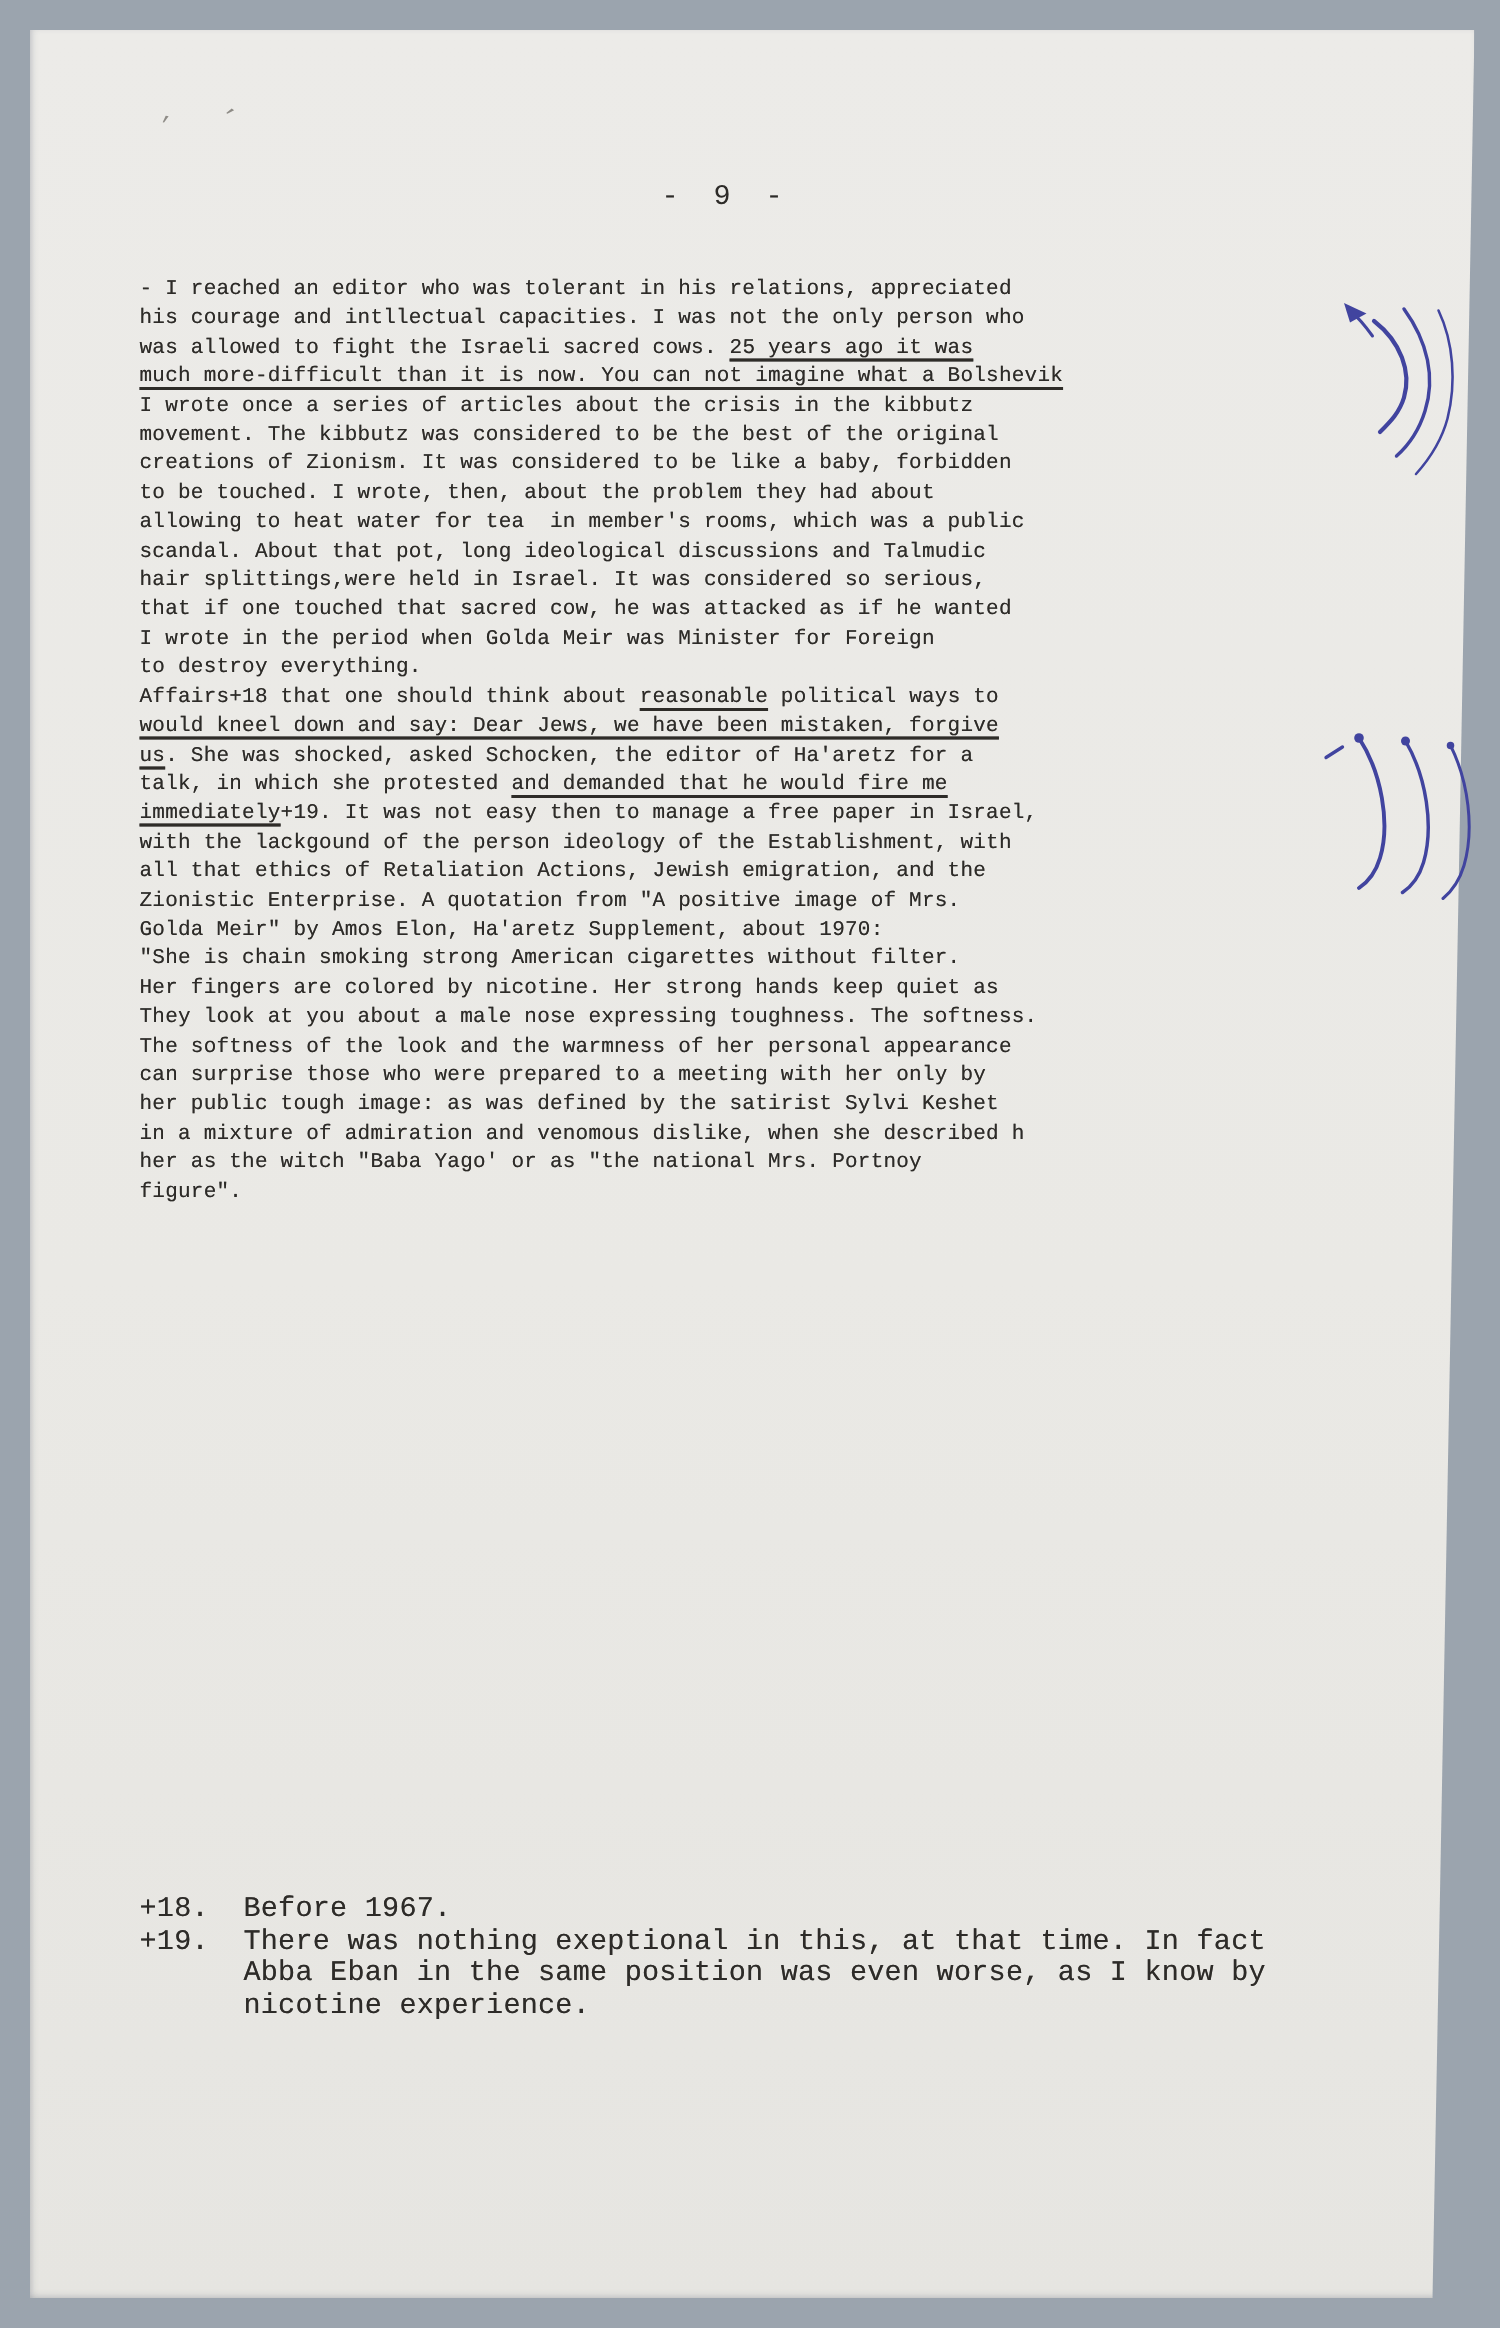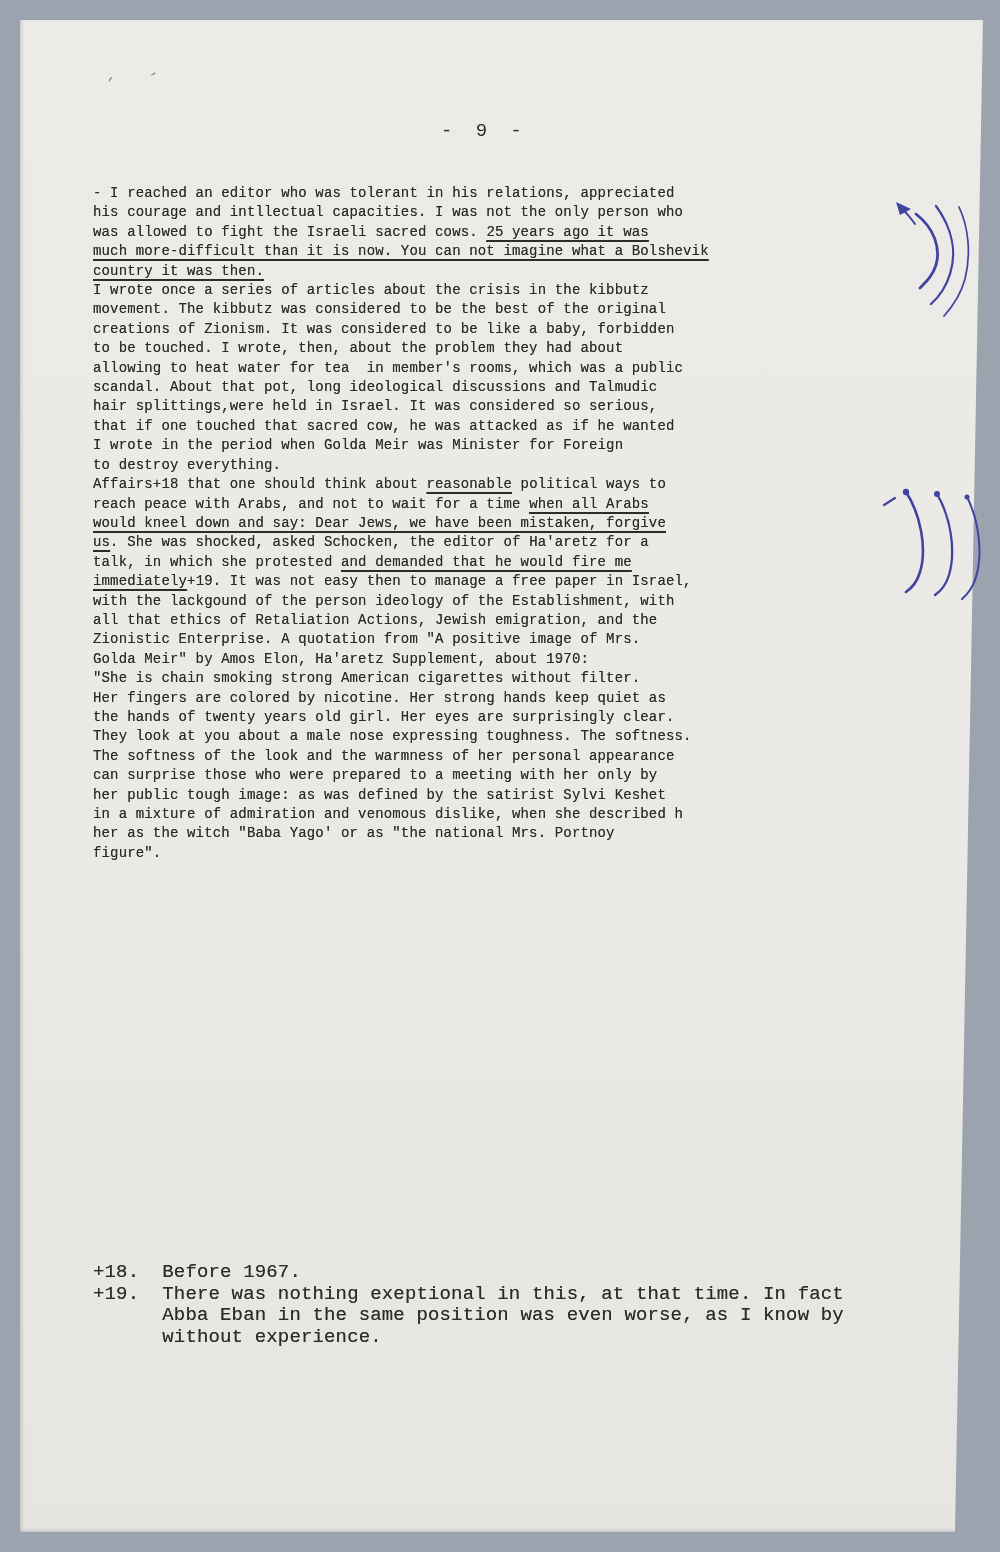--- a/index.html
+++ b/index.html
@@ -59,58 +59,55 @@
   <span class="speck s1">’</span>
   <span class="speck s2">’</span>
 
   <div class="pagenum">-  9  -</div>
 
   <div class="body-text">
       <div class="line">- I reached an editor who was tolerant in his relations, appreciated</div>
       <div class="line">his courage and intllectual capacities. I was not the only person who</div>
       <div class="line">was allowed to fight the Israeli sacred cows. <span class="u">25 years ago it was</span></div>
       <div class="line"><span class="u">much more-difficult than it is now. You can not imagine what a Bolshevik</span></div>
-      <div class="line"><span class="u">country it was then.</span></div>
       <div class="line">I wrote once a series of articles about the crisis in the kibbutz</div>
       <div class="line">movement. The kibbutz was considered to be the best of the original</div>
       <div class="line">creations of Zionism. It was considered to be like a baby, forbidden</div>
       <div class="line">to be touched. I wrote, then, about the problem they had about</div>
       <div class="line">allowing to heat water for tea  in member's rooms, which was a public</div>
       <div class="line">scandal. About that pot, long ideological discussions and Talmudic</div>
       <div class="line">hair splittings,were held in Israel. It was considered so serious,</div>
       <div class="line">that if one touched that sacred cow, he was attacked as if he wanted</div>
       <div class="line">I wrote in the period when Golda Meir was Minister for Foreign</div>
       <div class="line">to destroy everything.</div>
       <div class="line">Affairs+18 that one should think about <span class="u">reasonable</span> political ways to</div>
-      <div class="line">reach peace with Arabs, and not to wait for a time <span class="u">when all Arabs</span></div>
       <div class="line"><span class="u">would kneel down and say: Dear Jews, we have been mistaken, forgive</span></div>
       <div class="line"><span class="u">us</span>. She was shocked, asked Schocken, the editor of Ha'aretz for a</div>
       <div class="line">talk, in which she protested <span class="u">and demanded that he would fire me</span></div>
       <div class="line"><span class="u">immediately</span>+19. It was not easy then to manage a free paper in Israel,</div>
       <div class="line">with the lackgound of the person ideology of the Establishment, with</div>
       <div class="line">all that ethics of Retaliation Actions, Jewish emigration, and the</div>
       <div class="line">Zionistic Enterprise. A quotation from "A positive image of Mrs.</div>
       <div class="line">Golda Meir" by Amos Elon, Ha'aretz Supplement, about 1970:</div>
       <div class="line">"She is chain smoking strong American cigarettes without filter.</div>
       <div class="line">Her fingers are colored by nicotine. Her strong hands keep quiet as</div>
-      <div class="line">the hands of twenty years old girl. Her eyes are surprisingly clear.</div>
       <div class="line">They look at you about a male nose expressing toughness. The softness.</div>
       <div class="line">The softness of the look and the warmness of her personal appearance</div>
       <div class="line">can surprise those who were prepared to a meeting with her only by</div>
       <div class="line">her public tough image: as was defined by the satirist Sylvi Keshet</div>
       <div class="line">in a mixture of admiration and venomous dislike, when she described h</div>
       <div class="line">her as the witch "Baba Yago' or as "the national Mrs. Portnoy</div>
       <div class="line">figure".</div>
     </div>
 
   <div class="footnotes">
       <div class="line">+18.  Before 1967.</div>
       <div class="line">+19.  There was nothing exeptional in this, at that time. In fact</div>
       <div class="line">      Abba Eban in the same position was even worse, as I know by</div>
-      <div class="line">      without experience.</div>
+      <div class="line">      nicotine experience.</div>
     </div>
 </div>
 
 <svg class="pen-layer" viewBox="0 0 1000 1552" preserveAspectRatio="none">
 
   <g>
     <path d="M 915 224 Q 907 213 902 209" fill="none" stroke-width="2" stroke-linecap="round" stroke="#41449f"></path>
     <path d="M 896 202 L 911 209 L 900 215 Z" stroke="none" fill="#41449f"></path>
     <path d="M 916 214 C 934 228 941 248 936 265 C 933 275 927 281 920 288" fill="none" stroke-width="2.8" stroke-linecap="round" stroke="#41449f"></path>
     <path d="M 936 206 C 952 228 957 252 950 274 C 946 287 940 296 931 304" fill="none" stroke-width="2.3" stroke-linecap="round" stroke="#41449f"></path>

